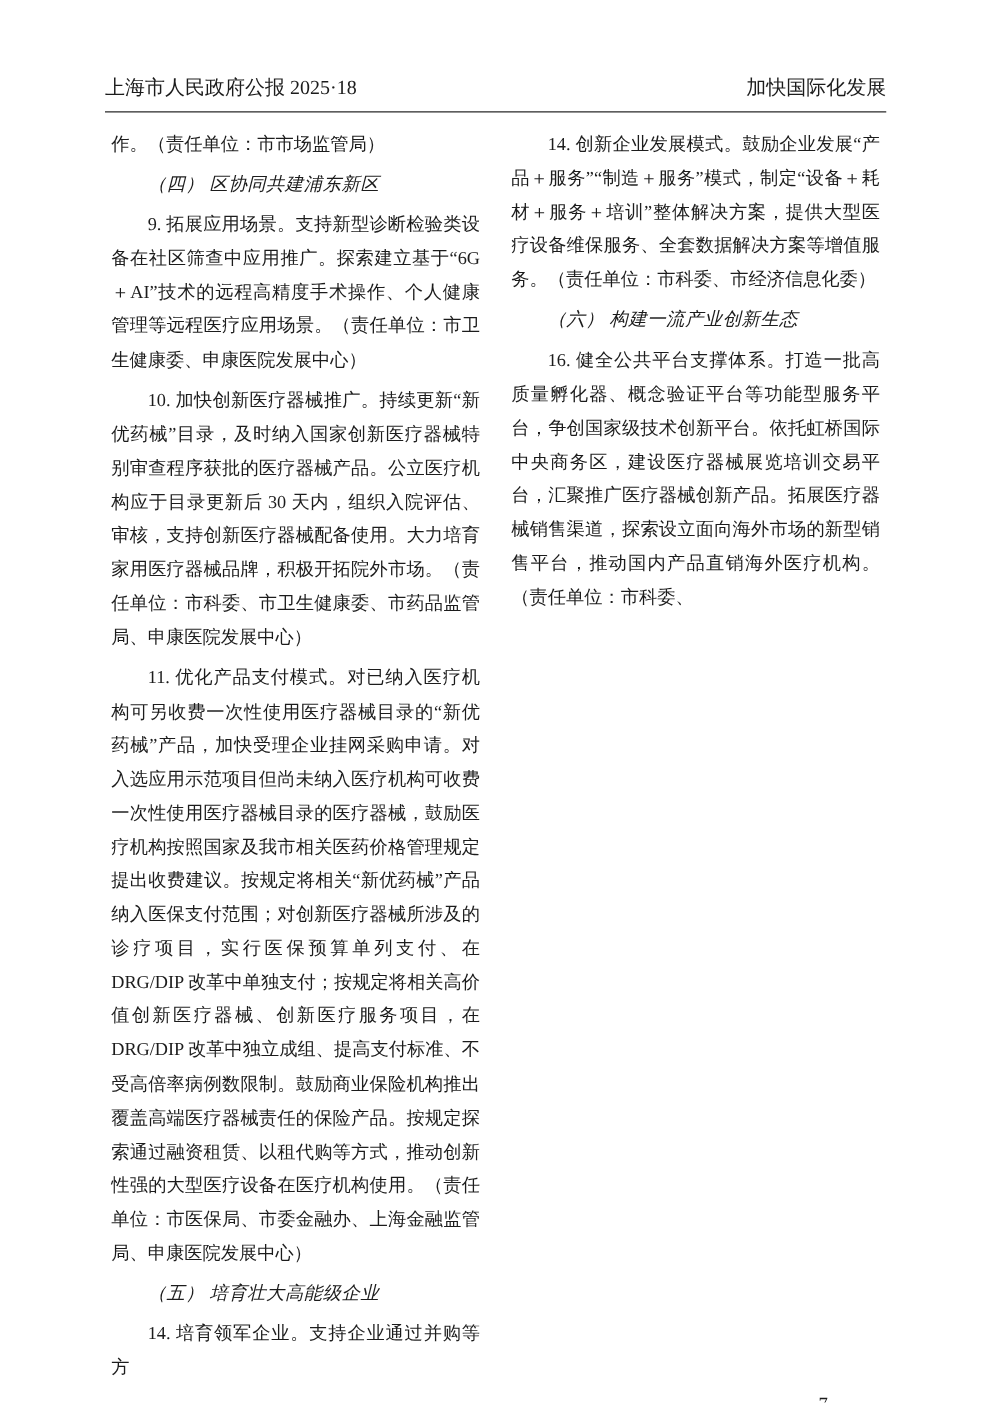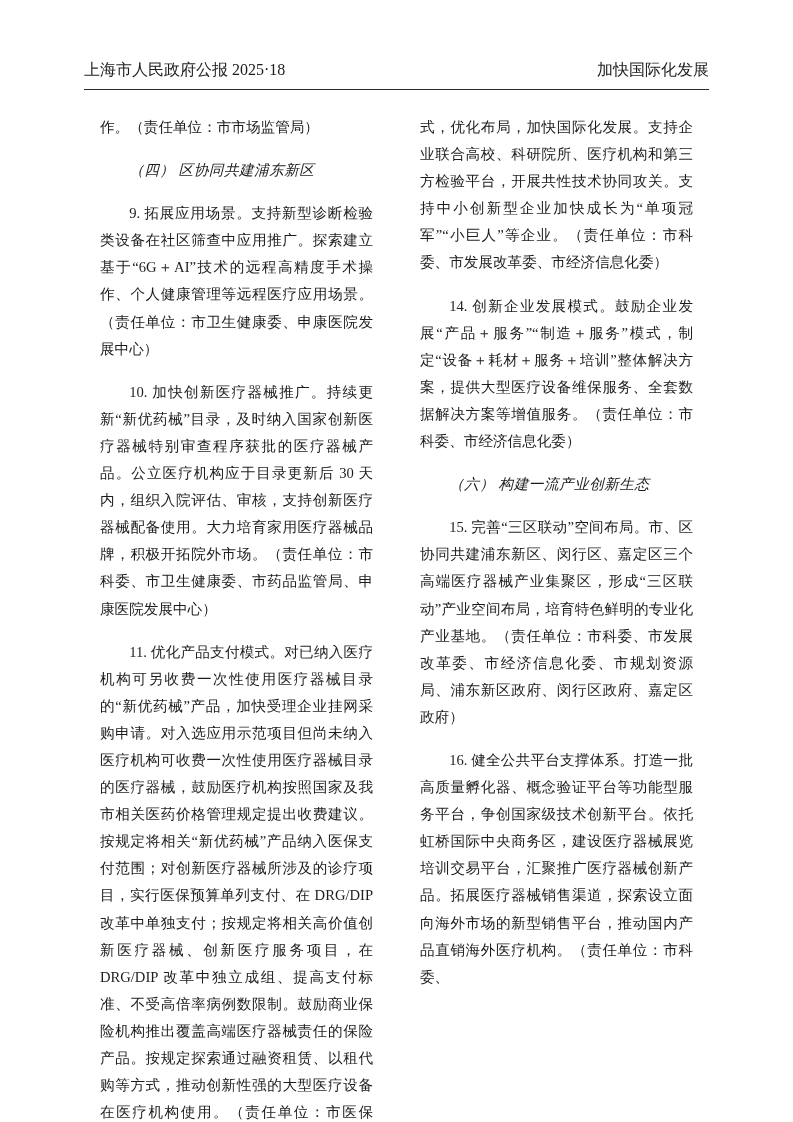--- a/index.html
+++ b/index.html
@@ -33,21 +33,21 @@
     gap: 15px;
     margin-top: 8px;
   }
   .col {
     width: 305px;
     font-size: 14.6px;
     line-height: 27.1px;
     text-align: justify;
   }
   .col p {
-    margin: 16px;
+    margin: 5px;
     text-indent: 2em;
   }
   .col p.continuation {
     text-indent: 0;
   }
   .col p.heading {
     font-style: italic;
     letter-spacing: 0.5px;
   }
   .page-number {
@@ -72,21 +72,19 @@
     <p class="continuation">作。（责任单位：市市场监管局）</p>
         <p class="heading">（四） 区协同共建浦东新区</p>
         <p class="body">9. 拓展应用场景。支持新型诊断检验类设备在社区筛查中应用推广。探索建立基于“6G＋AI”技术的远程高精度手术操作、个人健康管理等远程医疗应用场景。（责任单位：市卫生健康委、申康医院发展中心）</p>
         <p class="body">10. 加快创新医疗器械推广。持续更新“新优药械”目录，及时纳入国家创新医疗器械特别审查程序获批的医疗器械产品。公立医疗机构应于目录更新后 30 天内，组织入院评估、审核，支持创新医疗器械配备使用。大力培育家用医疗器械品牌，积极开拓院外市场。（责任单位：市科委、市卫生健康委、市药品监管局、申康医院发展中心）</p>
         <p class="body">11. 优化产品支付模式。对已纳入医疗机构可另收费一次性使用医疗器械目录的“新优药械”产品，加快受理企业挂网采购申请。对入选应用示范项目但尚未纳入医疗机构可收费一次性使用医疗器械目录的医疗器械，鼓励医疗机构按照国家及我市相关医药价格管理规定提出收费建议。按规定将相关“新优药械”产品纳入医保支付范围；对创新医疗器械所涉及的诊疗项目，实行医保预算单列支付、在 DRG/DIP 改革中单独支付；按规定将相关高价值创新医疗器械、创新医疗服务项目，在 DRG/DIP 改革中独立成组、提高支付标准、不受高倍率病例数限制。鼓励商业保险机构推出覆盖高端医疗器械责任的保险产品。按规定探索通过融资租赁、以租代购等方式，推动创新性强的大型医疗设备在医疗机构使用。（责任单位：市医保局、市委金融办、上海金融监管局、申康医院发展中心）</p>
         <p class="heading">（五） 培育壮大高能级企业</p>
         <p class="body">14. 培育领军企业。支持企业通过并购等方</p>
       </div>
     <div class="col">
 
-    <p class="continuation">式，优化布局，加快国际化发展。支持企业联合高校、科研院所、医疗机构和第三方检验平台，开展共性技术协同攻关。支持中小创新型企业加快成长为“单项冠军”“小巨人”等企业。（责任单位：市科委、市发展改革委、市经济信息化委）</p>
         <p class="body">14. 创新企业发展模式。鼓励企业发展“产品＋服务”“制造＋服务”模式，制定“设备＋耗材＋服务＋培训”整体解决方案，提供大型医疗设备维保服务、全套数据解决方案等增值服务。（责任单位：市科委、市经济信息化委）</p>
         <p class="heading">（六） 构建一流产业创新生态</p>
-        <p class="body">15. 完善“三区联动”空间布局。市、区协同共建浦东新区、闵行区、嘉定区三个高端医疗器械产业集聚区，形成“三区联动”产业空间布局，培育特色鲜明的专业化产业基地。（责任单位：市科委、市发展改革委、市经济信息化委、市规划资源局、浦东新区政府、闵行区政府、嘉定区政府）</p>
         <p class="body">16. 健全公共平台支撑体系。打造一批高质量孵化器、概念验证平台等功能型服务平台，争创国家级技术创新平台。依托虹桥国际中央商务区，建设医疗器械展览培训交易平台，汇聚推广医疗器械创新产品。拓展医疗器械销售渠道，探索设立面向海外市场的新型销售平台，推动国内产品直销海外医疗机构。（责任单位：市科委、</p>
       </div>
   </div>
   <div class="page-number">— 7 —</div>
 </div>
 
 </body></html>

